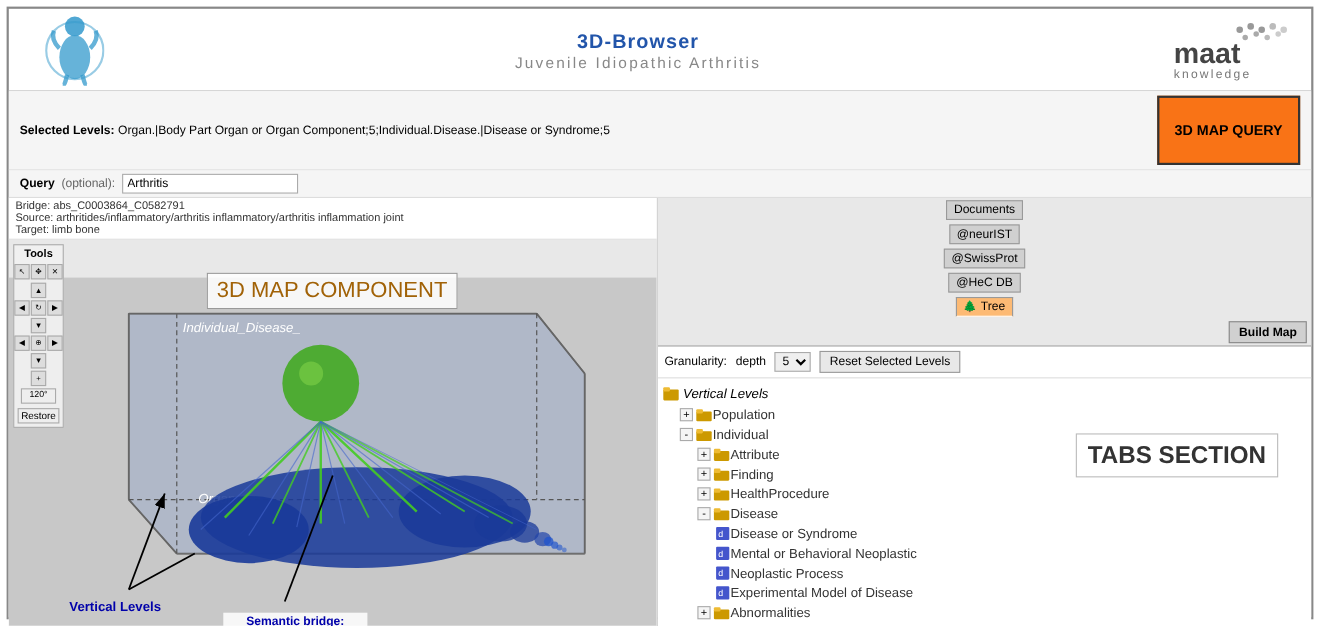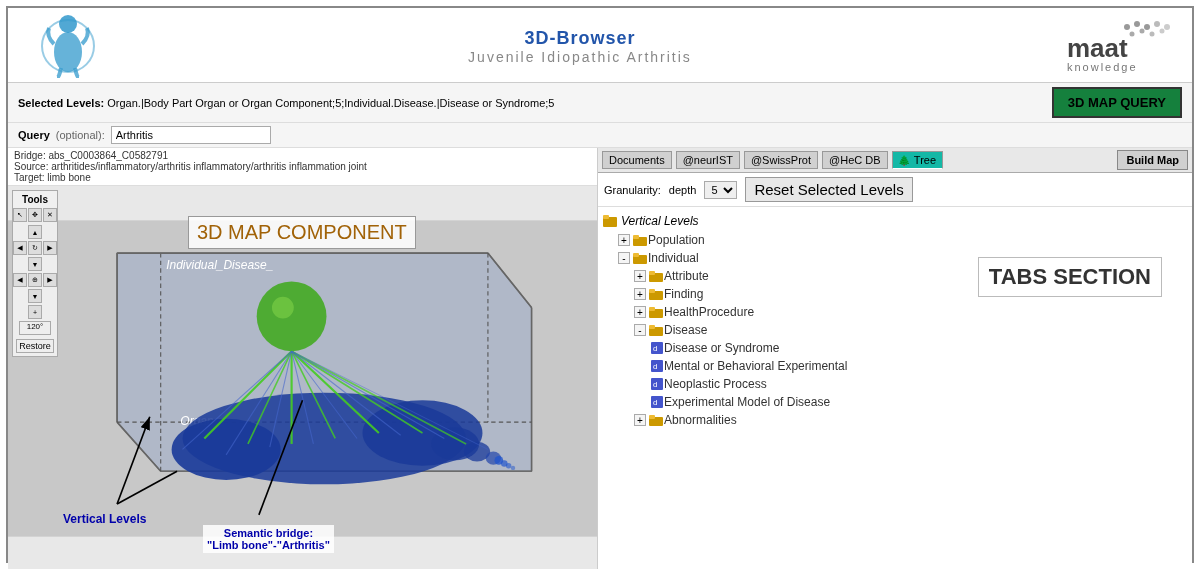--- a/index.html
+++ b/index.html
@@ -68,23 +68,23 @@
       gap: 10px;
     }
     .selected-levels-text {
       font-size: 11px;
       flex: 1;
     }
     .selected-levels-label {
       font-weight: bold;
     }
     .map-query-btn {
-      background: #15803d;
+      background: #f97316;
       border: 2px solid #333;
-      padding: 6px 14px;
+      padding: 22px 14px;
       font-weight: bold;
       font-size: 13px;
       cursor: pointer;
       white-space: nowrap;
     }
     
     .query-row {
       display: flex;
       align-items: center;
       padding: 3px 10px;
@@ -211,31 +211,32 @@
       background: #fff;
     }
     
     .tabs-row {
       display: flex;
       align-items: center;
       background: #e8e8e8;
       border-bottom: 1px solid #aaa;
       padding: 2px 4px;
       gap: 4px;
+      flex-direction: column;
     }
     .tab-btn {
       background: #d0d0d0;
       border: 1px solid #999;
       padding: 2px 6px;
       font-size: 11px;
       cursor: pointer;
       white-space: nowrap;
     }
     .tab-btn.active {
-      background: #14b8a6;
+      background: #fdba74;
       border-bottom: 1px solid #fff;
     }
     .build-map-btn {
       background: #d0d0d0;
       border: 1px solid #888;
       padding: 3px 8px;
       font-size: 11px;
       font-weight: bold;
       cursor: pointer;
       margin-left: auto;
@@ -253,21 +254,21 @@
     }
     .depth-select {
       font-size: 11px;
       border: 1px solid #aaa;
       padding: 1px 2px;
     }
     .reset-btn {
       background: #e8e8e8;
       border: 1px solid #999;
       padding: 3px 8px;
-      font-size: 15px;
+      font-size: 11px;
       cursor: pointer;
     }
     
     .tree-area {
       flex: 1;
       overflow-y: auto;
       padding: 4px;
       position: relative;
     }
     .tree-item {
@@ -607,21 +608,21 @@
             <text x="3" y="10" font-size="8" fill="#fff" font-family="Arial">d</text>
           </svg>
           <span class="tree-label">Disease or Syndrome</span>
         </div>
 
         <div class="tree-item tree-indent-4">
           <svg width="14" height="14" viewBox="0 0 14 14">
             <rect x="1" y="1" width="12" height="12" rx="1" fill="#4455cc"></rect>
             <text x="3" y="10" font-size="8" fill="#fff" font-family="Arial">d</text>
           </svg>
-          <span class="tree-label">Mental or Behavioral Experimental</span>
+          <span class="tree-label">Mental or Behavioral Neoplastic</span>
         </div>
 
         <div class="tree-item tree-indent-4">
           <svg width="14" height="14" viewBox="0 0 14 14">
             <rect x="1" y="1" width="12" height="12" rx="1" fill="#4455cc"></rect>
             <text x="3" y="10" font-size="8" fill="#fff" font-family="Arial">d</text>
           </svg>
           <span class="tree-label">Neoplastic Process</span>
         </div>
 

